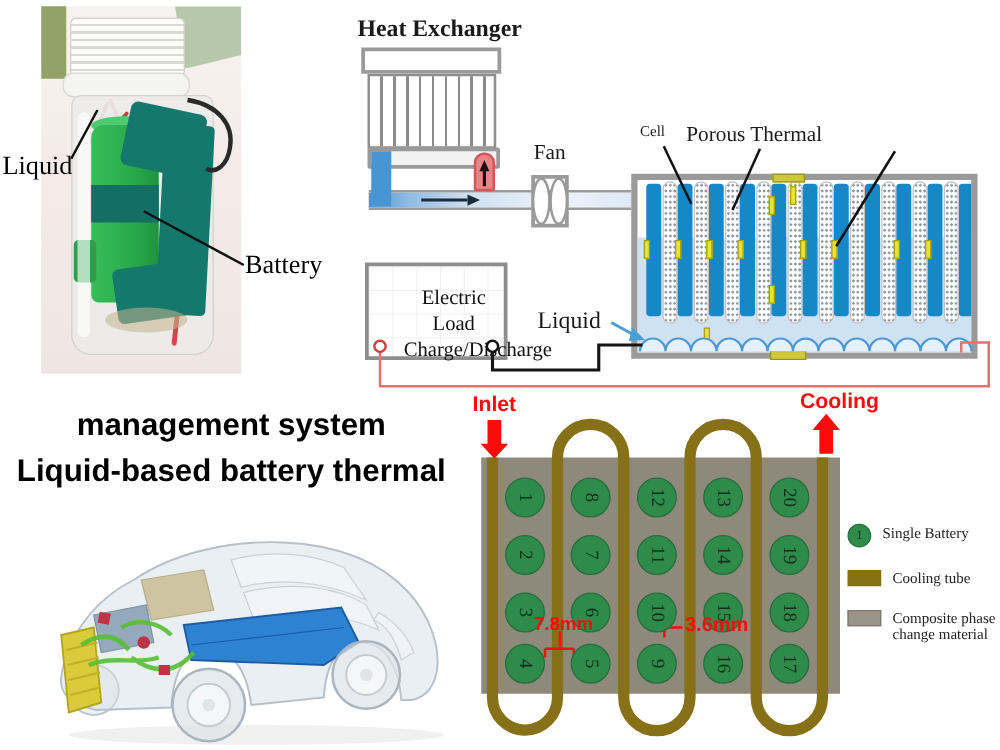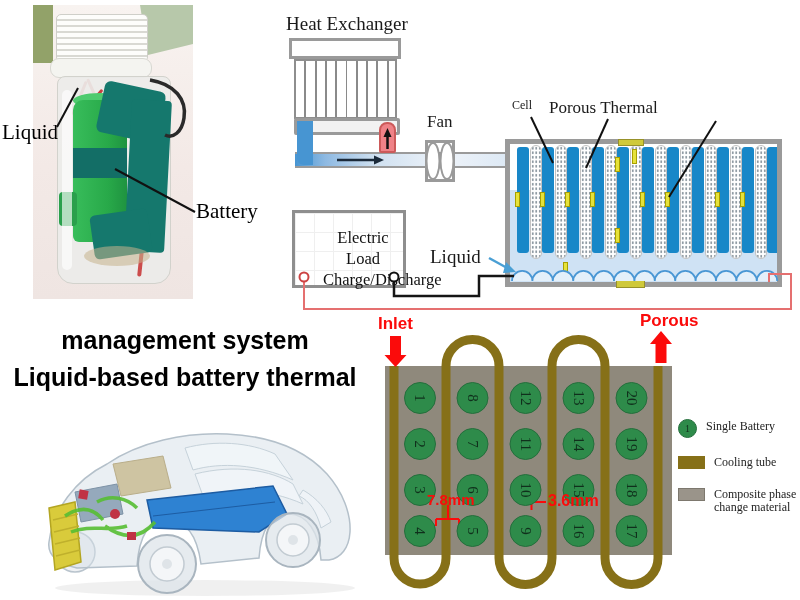--- a/index.html
+++ b/index.html
@@ -25,21 +25,21 @@
   .rwire { position:absolute; background:#c64040; border-radius:2px; }
   .ph-batt { left:73px; top:100px; width:54px; height:142px; border-radius:10px 10px 6px 6px;
              background:linear-gradient(90deg,#38bd5b,#28a949 65%,#1f9340); }
   .ph-batt-top { left:73px; top:93px; width:54px; height:15px; background:#4ecb6e; border-radius:50%; }
   .tape { position:absolute; background:#15786d; }
   .ph-blob { left:84px; top:246px; width:66px; height:20px; background:#c6b28c; opacity:.55; border-radius:50%; }
   .photo-label { font-size:21px; color:#000; }
 
   
   .serif-label { color:#1a1a1a; }
-  #hx-label { left:286px; top:13px; font-size:19px; }
+  #hx-label { left:286px; top:13px; font-size:19px;font-weight:bold; }
   #hx-top   { left:289px; top:38px; width:112px; height:21px; background:#fff; border:3px solid #9a9a9a; }
   #hx-fins  { left:294px; top:59px; width:103px; height:60px; border:2px solid #8e8e8e; background-color:#fff;
               background-image:repeating-linear-gradient(90deg,transparent 0 8.3px,#8a8a8a 8.3px 10.3px); }
   #hx-bottom{ left:294px; top:118px; width:106px; height:17px; background:#f2f2f2; border:3px solid #9a9a9a; border-radius:2px; }
   #pipe-elbow { left:297px; top:121px; width:16px; height:44px; background:#4795d2; border-radius:0 0 0 7px; }
   #pipe-h   { left:295px; top:152px; width:213px; height:16px;
               background:linear-gradient(90deg,#4795d2 0px,#8db9e2 30px,#cfe0f0 80px,#eef3f9 150px,#dde9f5 100%);
               border-top:2px solid #9a9a9a; border-bottom:2px solid #9a9a9a; }
   #pipe-red { left:379px; top:122px; width:17px; height:31px; background:#ef8287;
               border:2px solid #cc5a5a; border-radius:8px 8px 2px 2px; }
@@ -325,21 +325,21 @@
           <circle cx="631.5" cy="490" r="15.5" fill="#2e8b4a" stroke="#256e3c"></circle>
           <text x="631.5" y="490" class="batt-num" transform="rotate(90 631.5 490)">18</text>
         </g>
         <g>
           <circle cx="631.5" cy="531" r="15.5" fill="#2e8b4a" stroke="#256e3c"></circle>
           <text x="631.5" y="531" class="batt-num" transform="rotate(90 631.5 531)">17</text>
         </g>
       </g>
   </svg>
   <div class="red-label" id="inlet-label">Inlet</div>
-  <div class="red-label" id="outlet-label">Porous</div>
+  <div class="red-label" id="outlet-label">Cooling</div>
   <div class="red-label" id="dim1-label">7.8mm</div>
   <div class="red-label" id="dim2-label">3.6mm</div>
 
   <div class="abs" id="pack-legend">
       <div class="legend-row">
         <span class="sw sw-single-battery">1</span>
         <span class="legend-text">
           <div>Single Battery</div>
         </span>
       </div>

